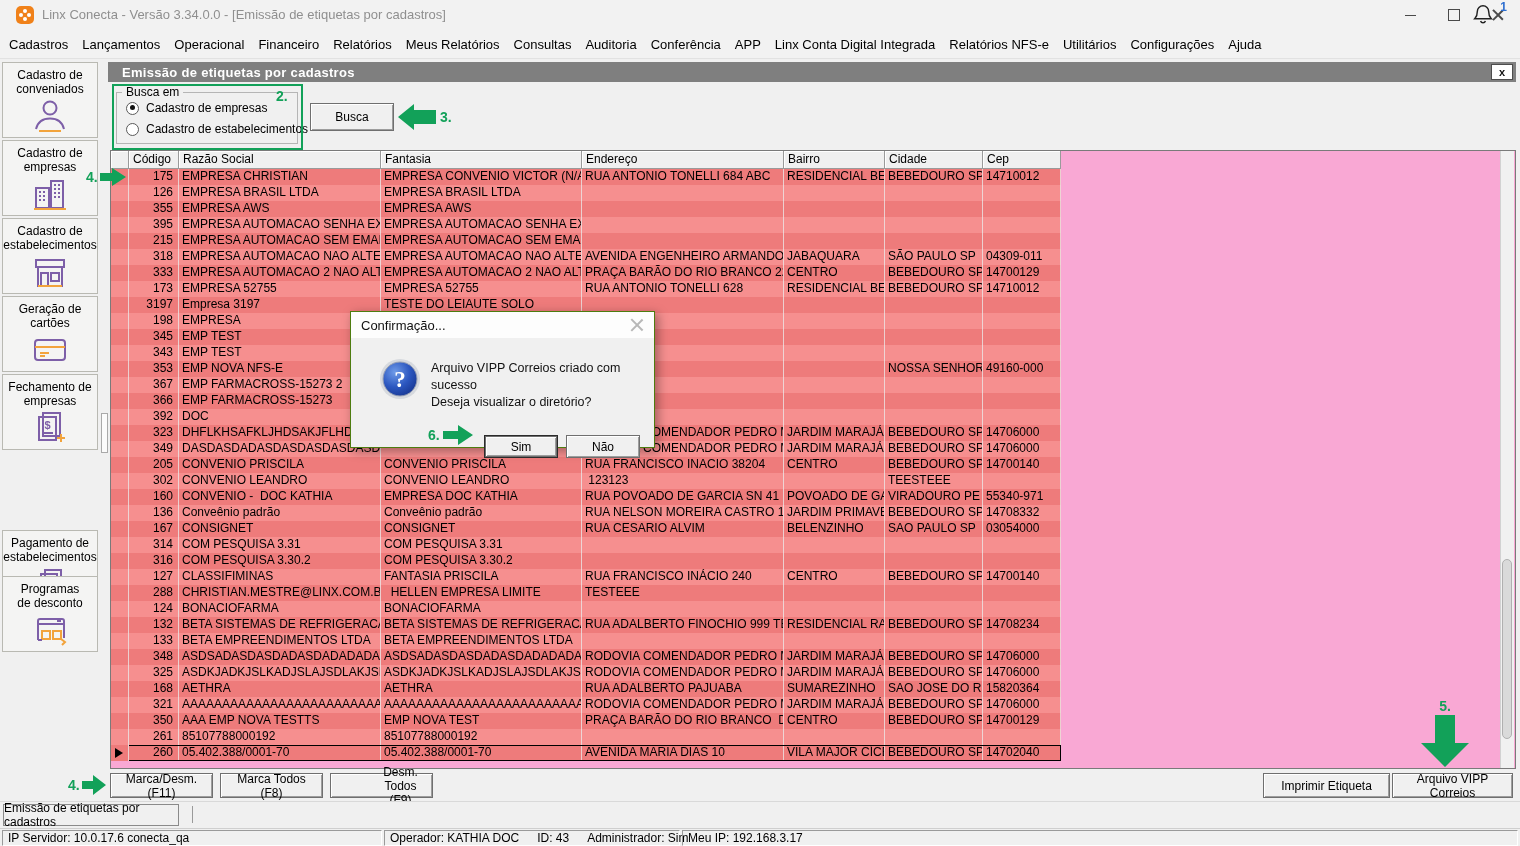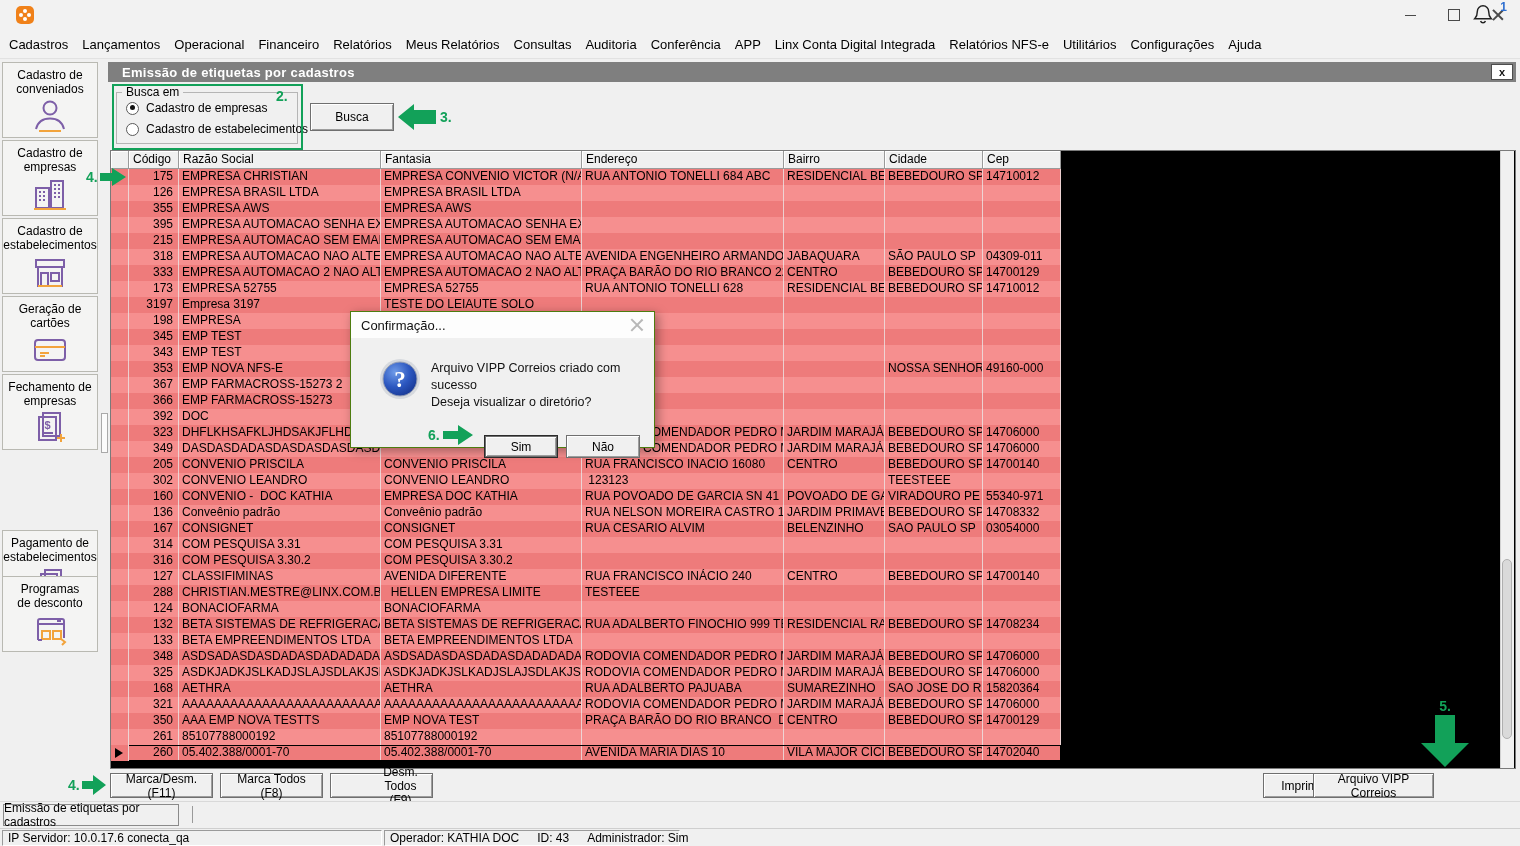--- a/index.html
+++ b/index.html
@@ -43,21 +43,21 @@
   .green-frame{position:absolute;left:112px;top:84px;width:187px;height:62px;border:2px solid #12a159;pointer-events:none;}
   .radio-row{position:absolute;left:126px;display:flex;align-items:center;gap:7px;cursor:pointer;}
   .radio{width:11px;height:11px;border-radius:50%;border:1px solid #5a5a5a;background:#fff;position:relative;}
   .radio.sel::after{content:"";position:absolute;left:2.5px;top:2.5px;width:5px;height:5px;border-radius:50%;background:#111;}
   .radio-label{font-size:12px;}
   .btn{background:#f0f0f0;border:1px solid #6f6f6f;box-shadow:inset 1px 1px 0 #ffffff,inset -1px -1px 0 #9d9d9d;
        font-size:12px;font-family:"Liberation Sans",sans-serif;display:flex;align-items:center;justify-content:center;
        cursor:pointer;box-sizing:border-box;}
   .busca-btn{position:absolute;left:310px;top:103px;width:84px;height:28px;}
   
-  .grid{position:absolute;left:110px;top:150px;width:1406px;height:619px;background:#000000;border:1px solid #7a7a7a;box-sizing:border-box;}
+  .grid{position:absolute;left:110px;top:150px;width:1406px;height:619px;background:#f9a8d4;border:1px solid #7a7a7a;box-sizing:border-box;}
   .grid-header{position:absolute;left:0;top:0;height:18px;display:flex;}
   .hcell{background:#f0f0f0;border-right:1px solid #9a9a9a;border-bottom:1px solid #9a9a9a;
          box-shadow:inset 1px 1px 0 #fff;box-sizing:border-box;font-size:12px;
          padding:1px 0 0 4px;white-space:nowrap;overflow:hidden;cursor:pointer;}
   .grid-rows{position:absolute;left:0;top:18px;}
   .trow{display:flex;height:16px;cursor:pointer;position:relative;justify-content:center;}
   .trow.dark .tcell{background:#ee7b7b;}
   .trow.light .tcell{background:#f68f8f;}
   .tcell{box-sizing:border-box;border-right:1px solid rgba(235,235,235,.75);font-size:12px;line-height:15px;
          white-space:pre;overflow:hidden;padding-left:3px;}
@@ -101,20 +101,21 @@
 
   <div class="titlebar">
     <svg class="app-icon" viewBox="0 0 18 18">
       <rect x="0" y="0" width="18" height="18" rx="5" fill="#f08119"></rect>
       <circle cx="9" cy="5" r="2" fill="#fff"></circle>
         <circle cx="9" cy="13" r="2" fill="#fff"></circle>
       <circle cx="5" cy="9" r="2" fill="#fff"></circle>
         <circle cx="13" cy="9" r="2" fill="#fff"></circle>
       <circle cx="9" cy="9" r="1.4" fill="#f08119"></circle>
     </svg>
+    <div class="title-text">Linx Conecta - Versão 3.34.0.0 - [Emissão de etiquetas por cadastros]</div>
     <div class="wctl" style="right:88px;">
         <div class="glyph-min"></div>
       </div>
     <div class="wctl" style="right:44px;">
         <div class="glyph-max"></div>
       </div>
     <div class="wctl" style="right:0;">
         <div class="glyph-close"></div>
       </div>
   </div>
@@ -441,21 +442,21 @@
           <div class="tcell" style="width: 202px;">RODOVIA COMENDADOR PEDRO MON</div>
           <div class="tcell" style="width: 101px;">JARDIM MARAJÁ</div>
           <div class="tcell" style="width: 98px;">BEBEDOURO SP</div>
           <div class="tcell" style="width: 78px;">14706000</div>
         </div>
         <div class="trow dark">
           <div class="tcell gutter" style="width: 18px;"></div>
           <div class="tcell num" style="width: 50px;">205</div>
           <div class="tcell" style="width: 202px;">CONVENIO PRISCILA</div>
           <div class="tcell" style="width: 201px;">CONVENIO PRISCILA</div>
-          <div class="tcell" style="width: 202px;">RUA FRANCISCO INACIO 16080</div>
+          <div class="tcell" style="width: 202px;">RUA FRANCISCO INACIO 38204</div>
           <div class="tcell" style="width: 101px;">CENTRO</div>
           <div class="tcell" style="width: 98px;">BEBEDOURO SP</div>
           <div class="tcell" style="width: 78px;">14700140</div>
         </div>
         <div class="trow light">
           <div class="tcell gutter" style="width: 18px;"></div>
           <div class="tcell num" style="width: 50px;">302</div>
           <div class="tcell" style="width: 202px;">CONVENIO LEANDRO</div>
           <div class="tcell" style="width: 201px;">CONVENIO LEANDRO</div>
           <div class="tcell" style="width: 202px;"> 123123</div>
@@ -510,21 +511,21 @@
           <div class="tcell" style="width: 201px;">COM PESQUISA 3.30.2</div>
           <div class="tcell" style="width: 202px;"></div>
           <div class="tcell" style="width: 101px;"></div>
           <div class="tcell" style="width: 98px;"></div>
           <div class="tcell" style="width: 78px;"></div>
         </div>
         <div class="trow light">
           <div class="tcell gutter" style="width: 18px;"></div>
           <div class="tcell num" style="width: 50px;">127</div>
           <div class="tcell" style="width: 202px;">CLASSIFIMINAS</div>
-          <div class="tcell" style="width: 201px;">AVENIDA DIFERENTE</div>
+          <div class="tcell" style="width: 201px;">FANTASIA PRISCILA</div>
           <div class="tcell" style="width: 202px;">RUA FRANCISCO INÁCIO 240</div>
           <div class="tcell" style="width: 101px;">CENTRO</div>
           <div class="tcell" style="width: 98px;">BEBEDOURO SP</div>
           <div class="tcell" style="width: 78px;">14700140</div>
         </div>
         <div class="trow dark">
           <div class="tcell gutter" style="width: 18px;"></div>
           <div class="tcell num" style="width: 50px;">288</div>
           <div class="tcell" style="width: 202px;">CHRISTIAN.MESTRE@LINX.COM.BR</div>
           <div class="tcell" style="width: 201px;">  HELLEN EMPRESA LIMITE</div>
@@ -677,21 +678,21 @@
     <span class="anno-label">6.</span>
     <svg width="30" height="20" viewBox="0 0 30 20">
       <polygon points="0,6 15,6 15,0 30,10 15,20 15,14 0,14" fill="#12a159"></polygon>
     </svg>
   </div>
 
   <button class="btn bottom-btn" style="left:110px;width:103px;">Marca/Desm.(F11)</button>
   <button class="btn bottom-btn" style="left:220px;width:103px;">Marca Todos (F8)</button>
   <button class="btn bottom-btn" style="left:330px;width:103px;padding-left:44px;">Desm. Todos (F9)</button>
   <button class="btn bottom-btn" style="left:1263px;width:127px;">Imprimir Etiqueta</button>
-  <button class="btn bottom-btn" style="left:1313px;width:121px;">Arquivo VIPP Correios</button>
+  <button class="btn bottom-btn" style="left:1392px;width:121px;">Arquivo VIPP Correios</button>
 
   <div class="anno" style="left:68px;top:775px;gap:2px;">
     <span class="anno-label">4.</span>
     <svg width="24" height="20" viewBox="0 0 24 20">
       <polygon points="0,6 11,6 11,0 24,10 11,20 11,14 0,14" fill="#12a159"></polygon>
     </svg>
   </div>
 
   <div class="anno" style="left:1421px;top:698px;flex-direction:column;gap:1px;">
     <span class="anno-label">5.</span>
@@ -705,15 +706,16 @@
     <div class="tab-divider"></div>
   </div>
 
   <div class="statusbar">
     <div class="spanel" style="left:2px;width:380px;">IP Servidor: 10.0.17.6 conecta_qa</div>
     <div class="spanel" style="left:384px;width:296px;gap:18px;">
       <span>Operador: KATHIA DOC</span>
       <span>ID: 43</span>
       <span>Administrador: Sim</span>
     </div>
+    <div class="spanel" style="left:682px;width:836px;">Meu IP: 192.168.3.17</div>
   </div>
 
 </div>
 
 </body></html>

